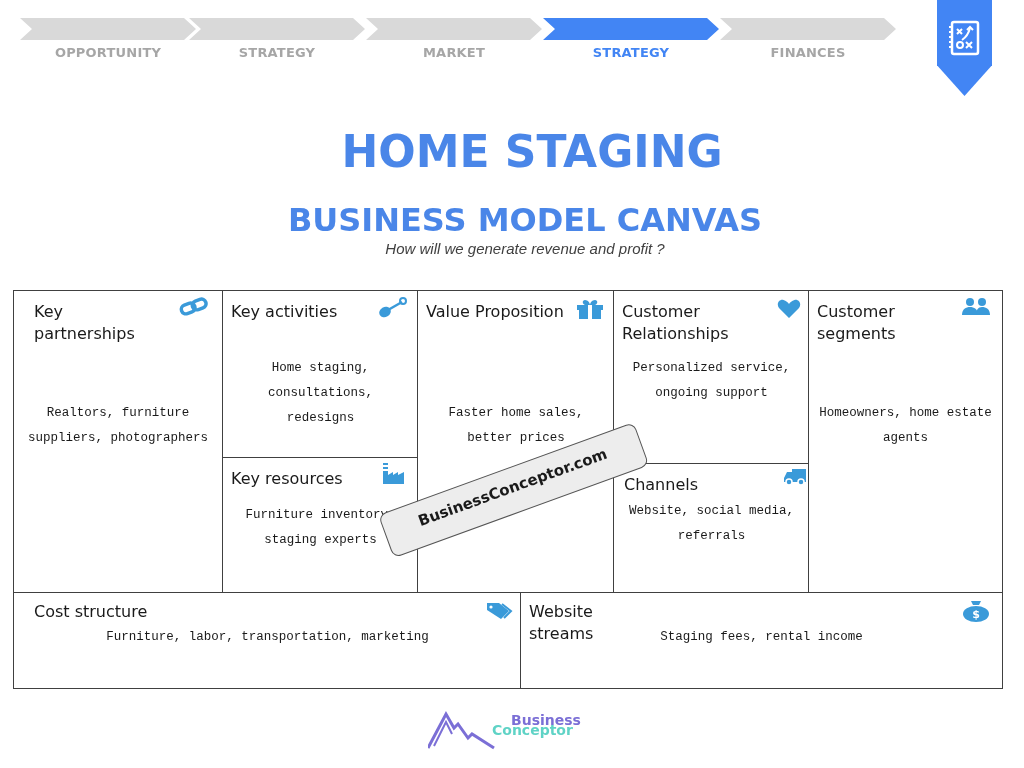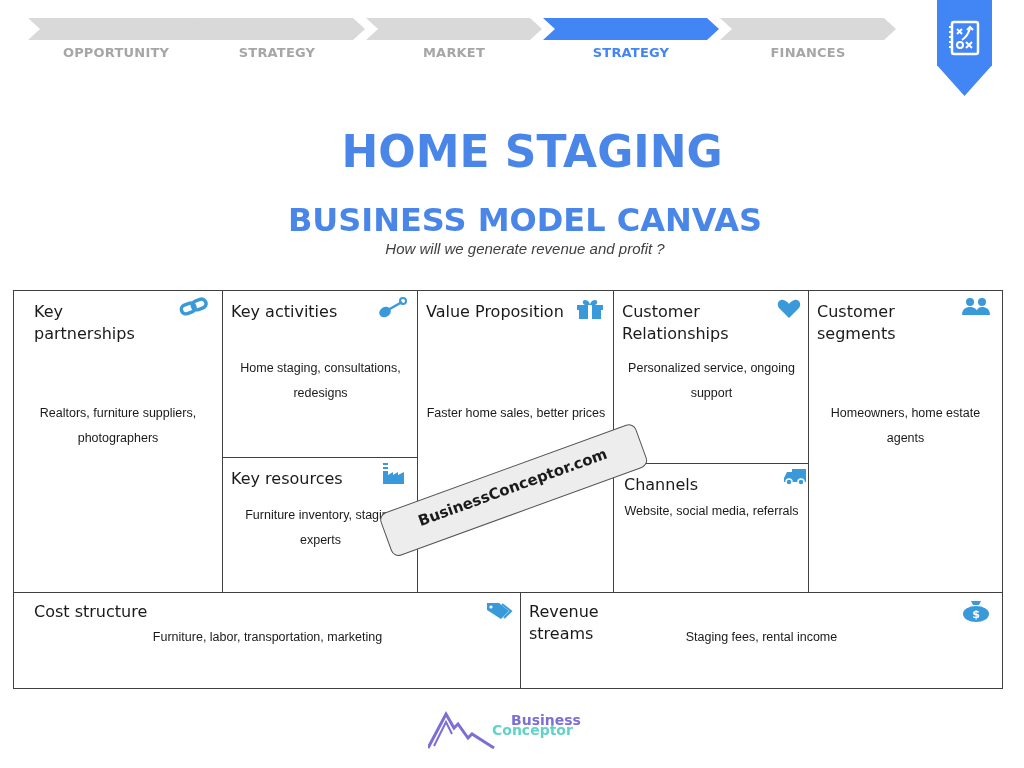--- a/index.html
+++ b/index.html
@@ -21,36 +21,36 @@
   .badge svg { position:absolute; top:20px; left:11px; }
 
   .title1 { position:absolute; top:126px; left:0; width:1064px; text-align:center; font-family:"DejaVu Sans", sans-serif; font-weight:bold; font-size:44px; color:#4a86e8; }
   .title2 { position:absolute; top:201px; left:0; width:1050px; text-align:center; font-family:"DejaVu Sans", sans-serif; font-weight:bold; font-size:32px; color:#4a86e8; }
   .subtitle { position:absolute; top:240px; left:0; width:1050px; text-align:center; font-style:italic; font-size:15px; color:#404040; }
 
   
   .canvas { position:absolute; left:13px; top:290px; width:990px; height:399px; }
   .cell { position:absolute; border:1.5px solid #404040; box-sizing:border-box; background:#fff; }
   .cell .head { position:absolute; top:10px; left:20px; font-size:16px; color:#1a1a1a; line-height:22px; font-family:"DejaVu Sans", sans-serif; font-weight:normal; }
-  .cell .body { position:absolute; left:8px; right:8px; text-align:center; font-size:12.5px; color:#1a1a1a; line-height:25px; font-family:Liberation Sans, sans-serif; }
+  .cell .body { position:absolute; left:8px; right:8px; text-align:center; font-size:12.5px; color:#1a1a1a; line-height:25px; font-family:Liberation Mono, monospace; }
   .cell .icon { position:absolute; top:8px; right:12px; }
 
   .watermark { position:absolute; left:378px; top:515px; width:270px; height:44px; background:#ededed; border:1.5px solid #555; border-radius:8px;
     transform: rotate(-20deg); transform-origin:left top; }
   .watermark span { position:absolute; top:10px; left:0; width:100%; text-align:center; font-family:"DejaVu Sans", sans-serif; font-weight:bold; font-size:15px; color:#1a1a1a; }
 
   .logo { position:absolute; left:428px; top:708px; width:180px; height:44px;text-align:right; }
   .logo .w1 { position:absolute; left:83px; top:4px; font-family:"DejaVu Sans", sans-serif; font-weight:bold; font-size:14px; color:#7b6fd6; }
   .logo .w2 { position:absolute; left:64px; top:14px; font-family:"DejaVu Sans", sans-serif; font-weight:bold; font-size:14px; color:#5fd3c6; }
 </style>
 </head>
 <body>
 
 <div class="steps">
-  <div class="step first" style="left:16px;width:176px">
+  <div class="step first" style="left:8px;width:176px">
     <div class="chev" style="width:176px"></div>
     <div class="lbl">OPPORTUNITY</div>
   </div>
   <div class="step" style="left:177px;width:176px">
     <div class="chev" style="width:176px"></div>
     <div class="lbl">STRATEGY</div>
   </div>
   <div class="step" style="left:354px;width:176px">
     <div class="chev" style="width:176px"></div>
     <div class="lbl">MARKET</div>
@@ -161,21 +161,21 @@
     <div class="head" style="top:8px">Cost structure</div>
     <svg class="icon" width="28" height="20" viewBox="0 0 28 20" style="top:8px;right:8px">
       <path d="M2 2h12l10 8-8 8L2 9z" fill="#3a9ad9"></path>
       <path d="M17 3l9 7-7 7" fill="none" stroke="#3a9ad9" stroke-width="2"></path>
       <circle cx="6" cy="6" r="1.6" fill="#fff"></circle>
     </svg>
     <div class="body" style="top:32px">Furniture, labor, transportation, marketing</div>
   </div>
 
   <div class="cell" style="left:507px;top:302px;width:483px;height:97px">
-    <div class="head" style="left:8px;top:8px;width:80px">Revenue streams</div>
+    <div class="head" style="left:8px;top:8px;width:80px">Website streams</div>
     <svg class="icon" width="28" height="24" viewBox="0 0 28 24" style="top:6px;right:12px">
       <path d="M9 2h10l-2 4h-6z" fill="#3a9ad9"></path>
       <ellipse cx="14" cy="15" rx="13" ry="8" fill="#3a9ad9"></ellipse>
       <text x="14" y="19" text-anchor="middle" font-family="DejaVu Sans, sans-serif" font-weight="bold" font-size="11" fill="#fff">$</text>
     </svg>
     <div class="body" style="top:32px">Staging fees, rental income</div>
   </div>
 </div>
 
 <div class="watermark">

